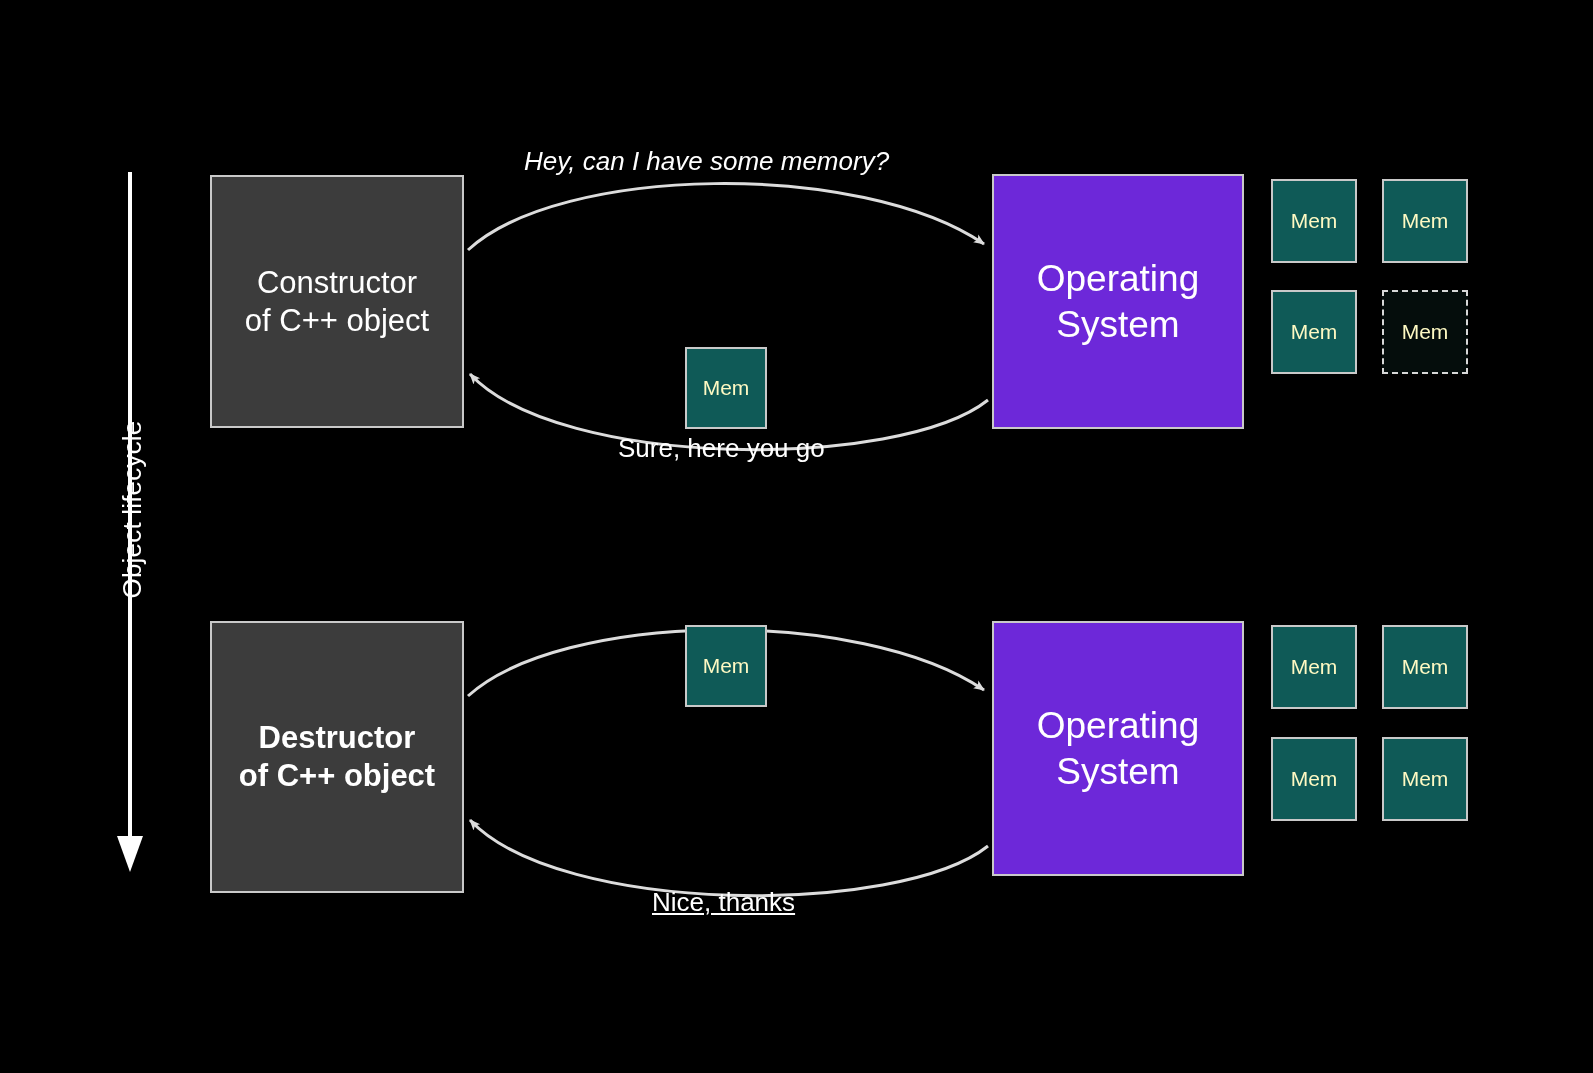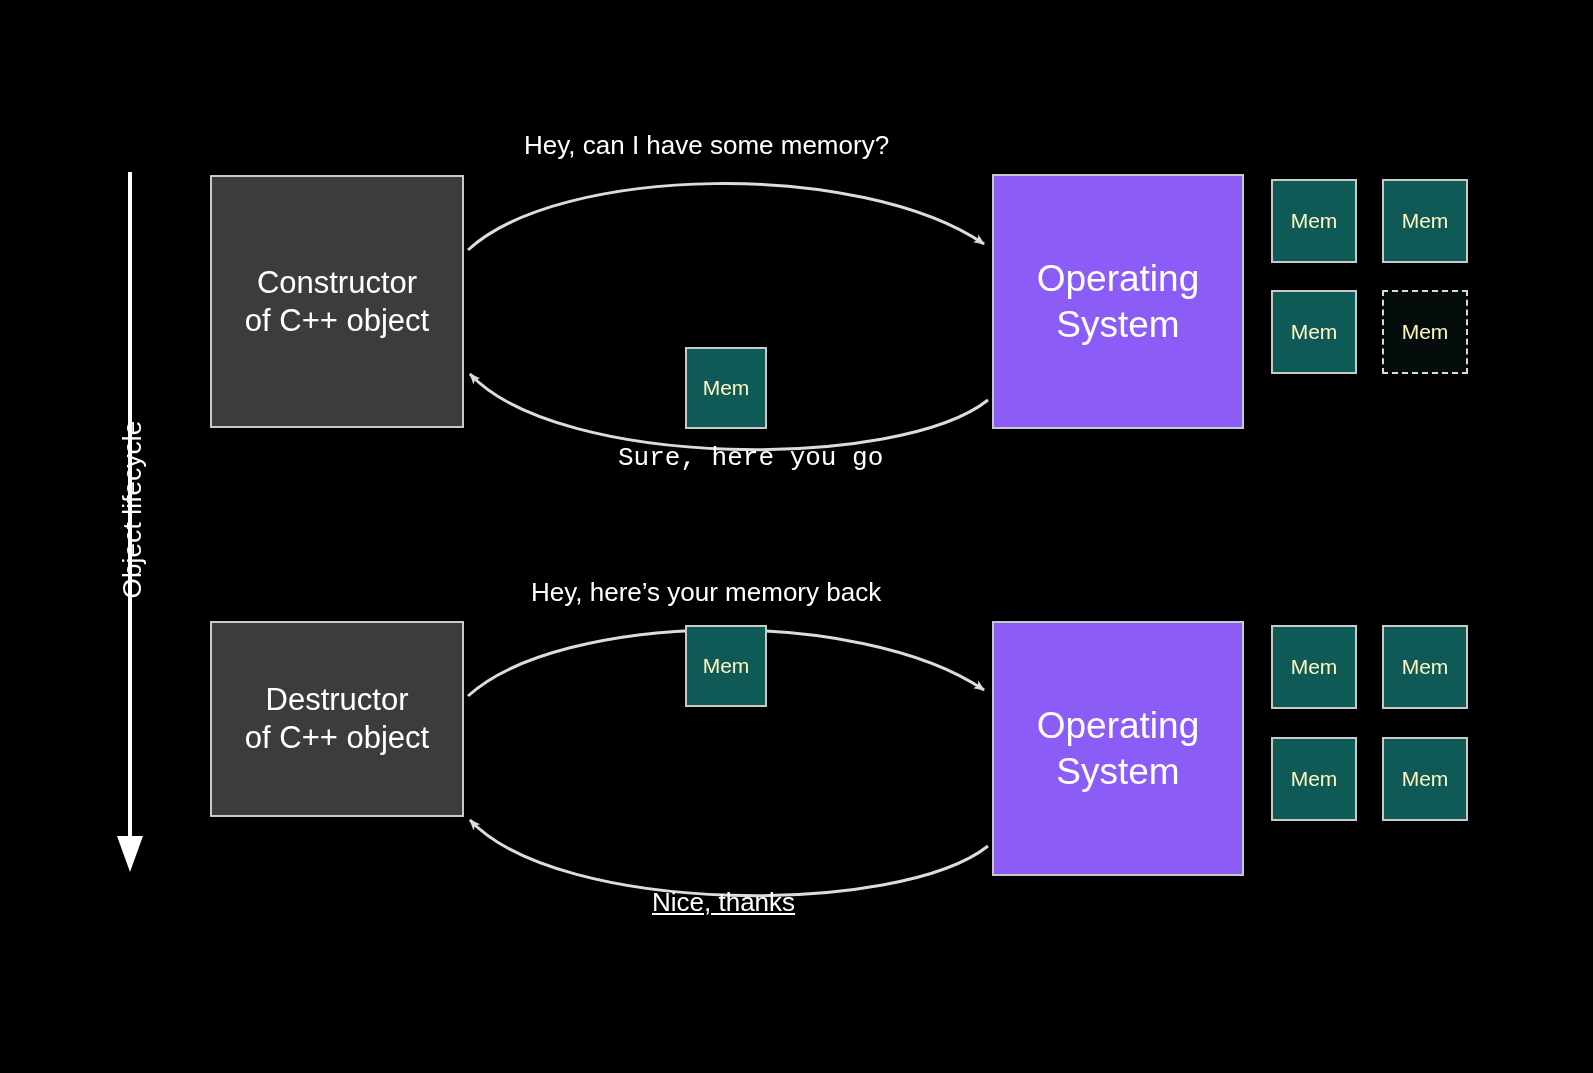--- a/index.html
+++ b/index.html
@@ -55,26 +55,26 @@
   }
   .node-box .node-label {
     display: block;
     width: 100%;
   }
   .box-gray {
     background: #3c3c3c;
     font-size: 31px;
   }
   .box-olive {
-    background: #8b5cf6;
+    background: #6d28d9;
     font-size: 37px;
   }
 
   .ctor-box  { left: 210px;  top: 175px; width: 254px; height: 253px; }
-  .dtor-box  { left: 210px;  top: 621px; width: 254px; height: 196px; }
+  .dtor-box  { left: 210px;  top: 621px; width: 254px; height: 272px; font-weight: bold; }
   .os-top    { left: 992px;  top: 174px; width: 252px; height: 255px; }
   .os-bottom { left: 992px;  top: 621px; width: 252px; height: 255px; }
 
   
   .mem-block {
     position: absolute;
     box-sizing: border-box;
     background: #0f5a57;
     border: 2px solid #c9c9c9;
     display: flex;
@@ -108,22 +108,22 @@
   .m-float-top    { left: 685px; top: 347px; }
   .m-float-bottom { left: 685px; top: 625px; }
 
   
   .caption {
     position: absolute;
     font-size: 26px;
     color: #ffffff;
     white-space: nowrap;
   }
-  .cap-request  { left: 524px; top: 130px; }
-  .cap-grant    { left: 618px; top: 443px; font-family: Liberation Mono, monospace; }
+  .cap-request  { left: 524px; top: 146px; font-style: italic; }
+  .cap-grant    { left: 618px; top: 433px; }
   .cap-return   { left: 531px; top: 577px; }
   .cap-thanks   { left: 652px; top: 887px; text-decoration: underline; }
 
   svg.arrows {
     position: absolute;
     left: 0;
     top: 0;
     width: 1593px;
     height: 1073px;
     pointer-events: none;
@@ -189,21 +189,20 @@
     </span>
   </div>
 
   <div class="node-box box-olive os-bottom">
     <span class="node-label">
       <span>Operating</span><br>
       <span>System</span>
     </span>
   </div>
 
-  <div class="caption cap-return">Hey, here’s your memory back</div>
   <div class="caption cap-thanks">Nice, thanks</div>
 
   <div class="mem-block floating m-float-bottom">Mem</div>
 
   <div class="mem-block m-b1">Mem</div>
   <div class="mem-block m-b2">Mem</div>
   <div class="mem-block m-b3">Mem</div>
   <div class="mem-block m-b4">Mem</div>
 
 </div>

